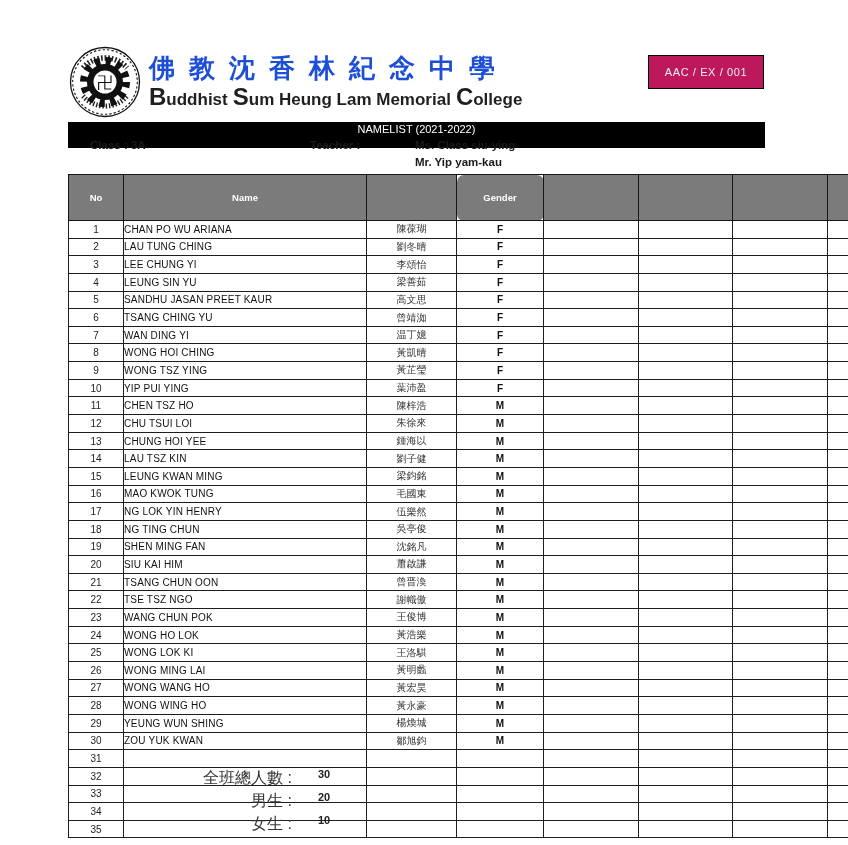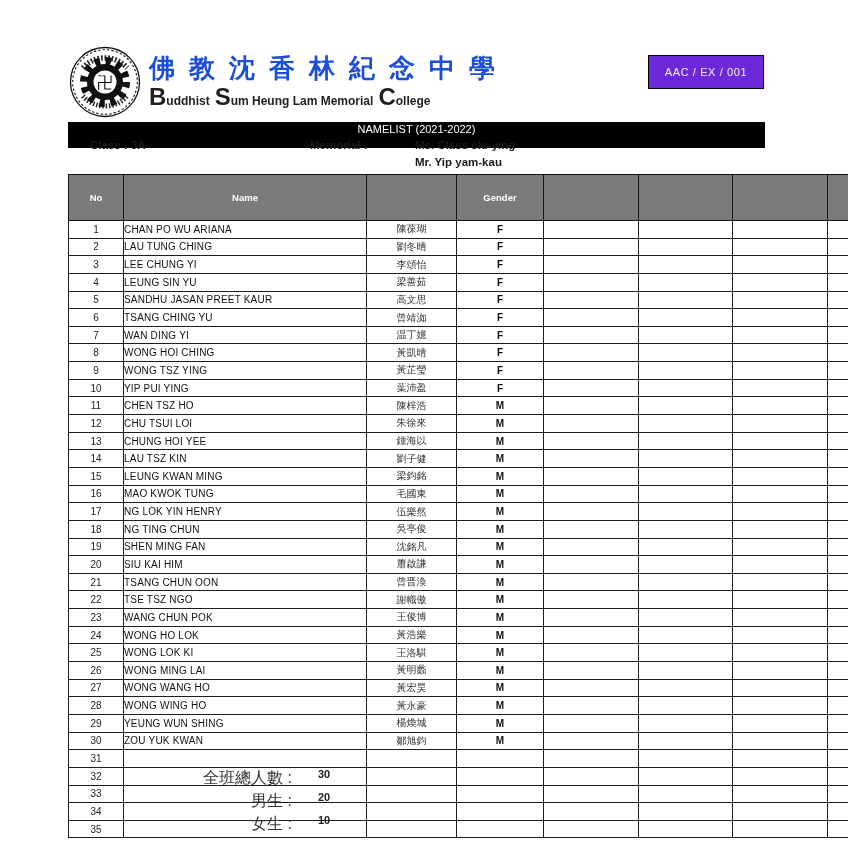--- a/index.html
+++ b/index.html
@@ -3,44 +3,44 @@
 <meta charset="utf-8">
 <style>
   html,body{margin:0;padding:0;background:#ffffff;}
   .page{position:relative;width:848px;height:845px;background:#fff;overflow:hidden;
         font-family:"Liberation Sans", sans-serif;color:#1a1a1a;}
 
   
   .logo{position:absolute;left:68px;top:45px;}
   .school-zh{position:absolute;left:149px;top:51px;font-size:26px;font-weight:600;
              letter-spacing:14px;white-space:nowrap;color:#1d4ed8;}
-  .school-en{position:absolute;left:149px;top:83px;font-size:12px;font-weight:bold;
+  .school-en{position:absolute;left:149px;top:83px;font-size:17px;font-weight:bold;
              white-space:nowrap;color:#1f1f1f;}
   .en-seg{display:inline-block;margin-right:5px;}
   .en-seg::first-letter{font-size:24px;}
-  .doc-code{position:absolute;left:648px;top:55px;width:114px;height:32px;background:#6d28d9;
+  .doc-code{position:absolute;left:648px;top:55px;width:114px;height:32px;background:#be185d;
             color:#f2f2f2;display:flex;align-items:center;justify-content:center;
             font-size:11px;letter-spacing:0.6px;border:1px solid #000;text-align:center;}
 
   
   .banner{position:absolute;left:68px;top:122px;width:697px;height:26px;background:#000;
           color:#fff;font-size:11px;font-weight:normal;text-align:center;line-height:15px;}
   .meta-class{position:absolute;left:90px;top:139px;font-size:11.5px;font-weight:bold;}
   .meta-teacher-label{position:absolute;left:310px;top:139px;font-size:11.5px;font-weight:bold;}
   .meta-teacher-1{position:absolute;left:415px;top:139px;font-size:11.5px;font-weight:bold;}
   .meta-teacher-2{position:absolute;left:415px;top:156px;font-size:11.5px;font-weight:bold;}
 
   
   table.namelist{position:absolute;left:68px;top:174px;width:712px;border-collapse:collapse;
                  table-layout:fixed;}
   table.namelist th{background:#7b7b7b;color:#fff;font-size:9.5px;font-weight:bold;
                     height:13px;padding:16px;border:1.6px solid #151515;}
   table.namelist td{height:16.65px;padding:0;border:1.6px solid #1d1d1d;font-size:10px;
                     overflow:hidden;white-space:nowrap;}
-  .w-no{width:22px;} .w-name{width:210px;} .w-zh{width:57px;} .w-gender{width:54px;} .w-empty{width:61.5px;}
+  .w-no{width:22px;} .w-name{width:210px;} .w-zh{width:57px;} .w-gender{width:54px;border-radius:7px;} .w-empty{width:61.5px;}
   td.cell-no{text-align:center;font-size:9px;color:#222;}
   td.cell-name{text-align:left;padding-left:4px;letter-spacing:0.2px;color:#111;}
   td.cell-zh{text-align:center;font-size:10.5px;color:#333;
              font-family:"Liberation Serif", serif;}
   td.cell-gender{text-align:center;font-weight:600;color:#111;}
 
   
   .sum-row{position:absolute;left:140px;width:152px;text-align:right;font-size:16px;color:#333;}
   .sum-val{position:absolute;left:318px;font-size:11px;font-weight:bold;color:#222;}
 </style>
@@ -64,21 +64,21 @@
 
   <div class="school-en">
     <span class="en-seg">Buddhist</span><span class="en-seg">Sum Heung Lam Memorial</span><span class="en-seg">College</span>
   </div>
 
   <div class="doc-code">AAC / EX / 001</div>
 
   <div class="banner">NAMELIST (2021-2022)</div>
 
   <div class="meta-class">Class : 3A</div>
-  <div class="meta-teacher-label">Memorial :</div>
+  <div class="meta-teacher-label">Teacher :</div>
   <div class="meta-teacher-1">Ms. Class siu-ying</div>
   <div class="meta-teacher-2">Mr. Yip yam-kau</div>
 
   <table class="namelist">
     <thead>
       <tr id="header-row">
           <th class="w-no">No</th>
           <th class="w-name">Name</th>
           <th class="w-zh"></th>
           <th class="w-gender">Gender</th>

